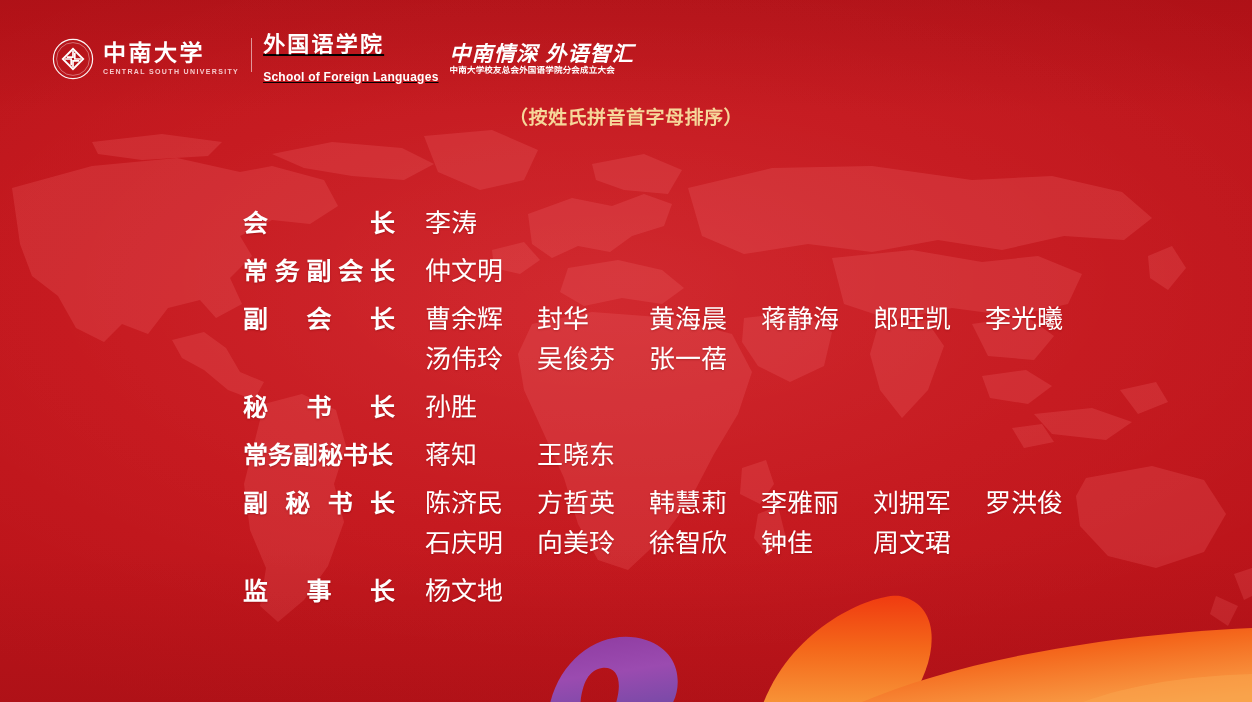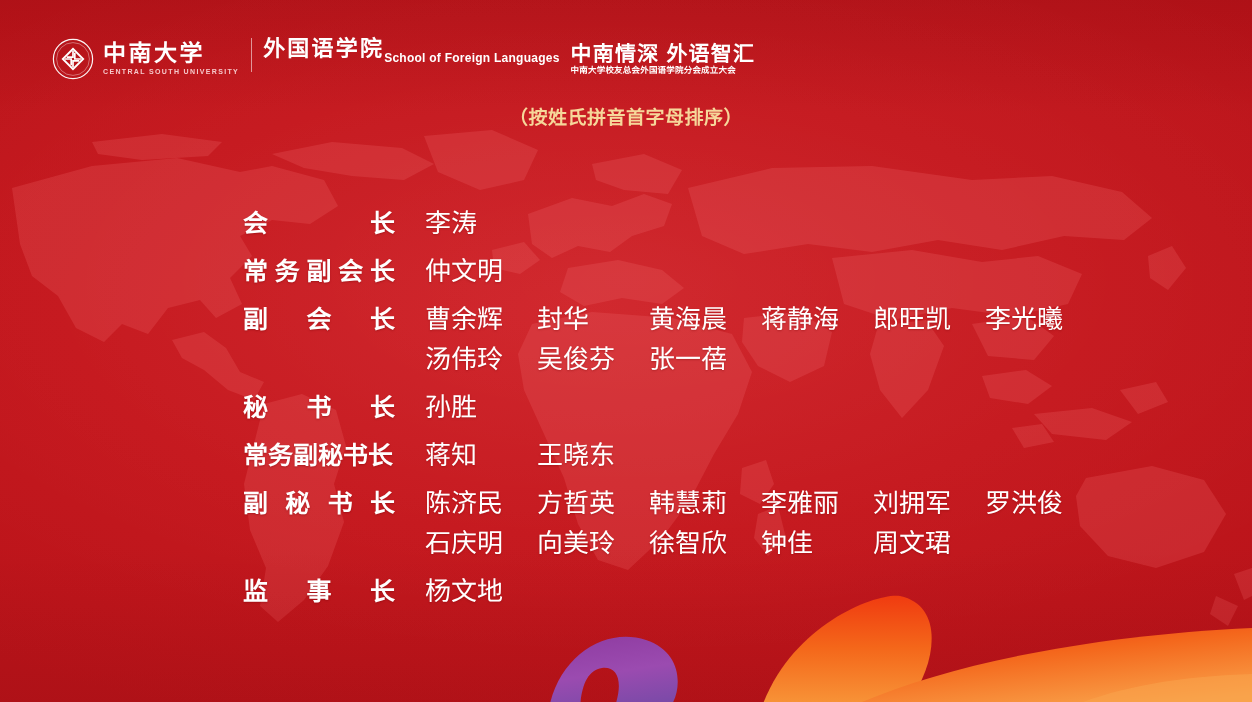--- a/index.html
+++ b/index.html
@@ -85,23 +85,24 @@
   }
   .logo-divider {
     width: 1px;
     height: 34px;
     background: rgba(255,255,255,0.55);
     margin: 0 11px 0 12px;
     flex: 0 0 1px;
   }
   .school-block {
     display: flex;
-    flex-direction: row;
+    flex-direction: column;
     justify-content: center;
     height: 42px;
+    text-decoration: underline;
   }
   .school-cn {
     font-size: 22px;
     font-weight: 700;
     color: #ffffff;
     letter-spacing: 2.2px;
     line-height: 1.02;
     white-space: nowrap;
   }
   .school-en {
@@ -116,20 +117,21 @@
   .slogan-block {
     margin-left: 11px;
     display: flex;
     flex-direction: column;
     justify-content: center;
     height: 42px;
   }
   .slogan-cn {
     font-size: 21px;
     font-weight: 700;
+    font-style: italic;
     color: #ffffff;
     letter-spacing: 1.2px;
     line-height: 1.05;
     white-space: nowrap;
   }
   .slogan-sub {
     font-size: 8.5px;
     font-weight: 700;
     color: #ffffff;
     letter-spacing: 0.2px;

